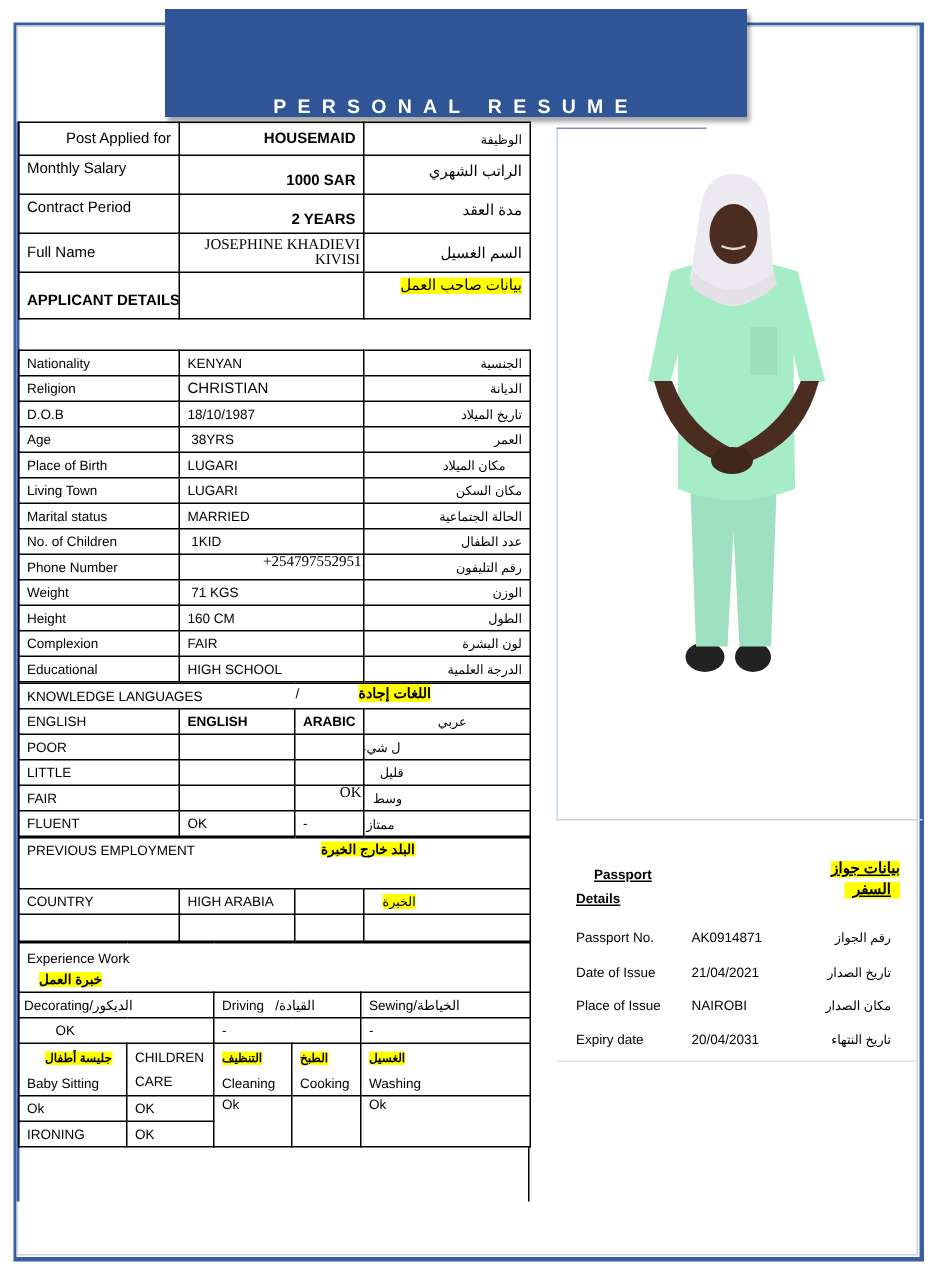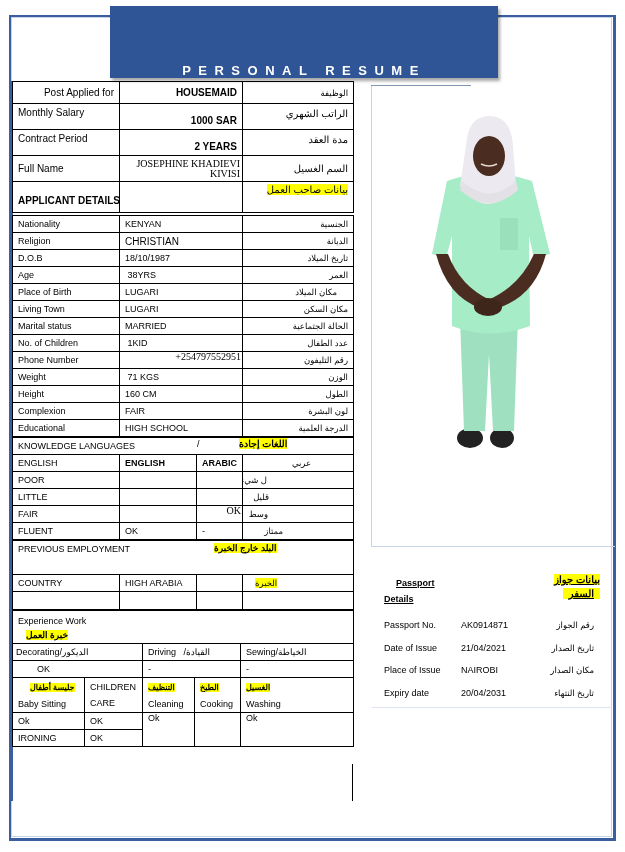--- a/index.html
+++ b/index.html
@@ -71,21 +71,21 @@
       <td class="ar">السم الغسيل</td>
     </tr>
     <tr style="height:31px">
       <td class="b" style="vertical-align:bottom;padding-bottom:6px">APPLICANT DETAILS</td>
       <td></td>
       <td class="ar" style="vertical-align:top;padding-top:2px"><span class="hl">بيانات صاحب العمل</span></td>
     </tr>
   </tbody>
     </table>
 
-  <table style="margin-top:2px">
+  <table style="margin-top:20px">
     <colgroup>
         <col style="width:107px">
         <col style="width:123px">
         <col style="width:111px">
       </colgroup>
     <tbody>
         <tr>
           <td>Nationality</td>
           <td>KENYAN</td>
           <td class="ar">الجنسية</td>
@@ -189,21 +189,21 @@
     <tr>
           <td>FAIR</td>
           <td></td>
           <td class="serif" style="vertical-align:top;font-size:10px;padding:0 1px;line-height:10px">OK</td>
           <td class="ar" style="padding-right:85px">وسط</td>
         </tr>
     <tr>
           <td>FLUENT</td>
           <td>OK</td>
           <td>-</td>
-          <td class="ar" style="padding-right:70px">ممتاز</td>
+          <td class="ar" style="padding-right:90px">ممتاز</td>
         </tr>
   </tbody>
     </table>
 
   <table>
     <colgroup>
         <col style="width:107px">
         <col style="width:77px">
         <col style="width:46px">
         <col style="width:111px">

